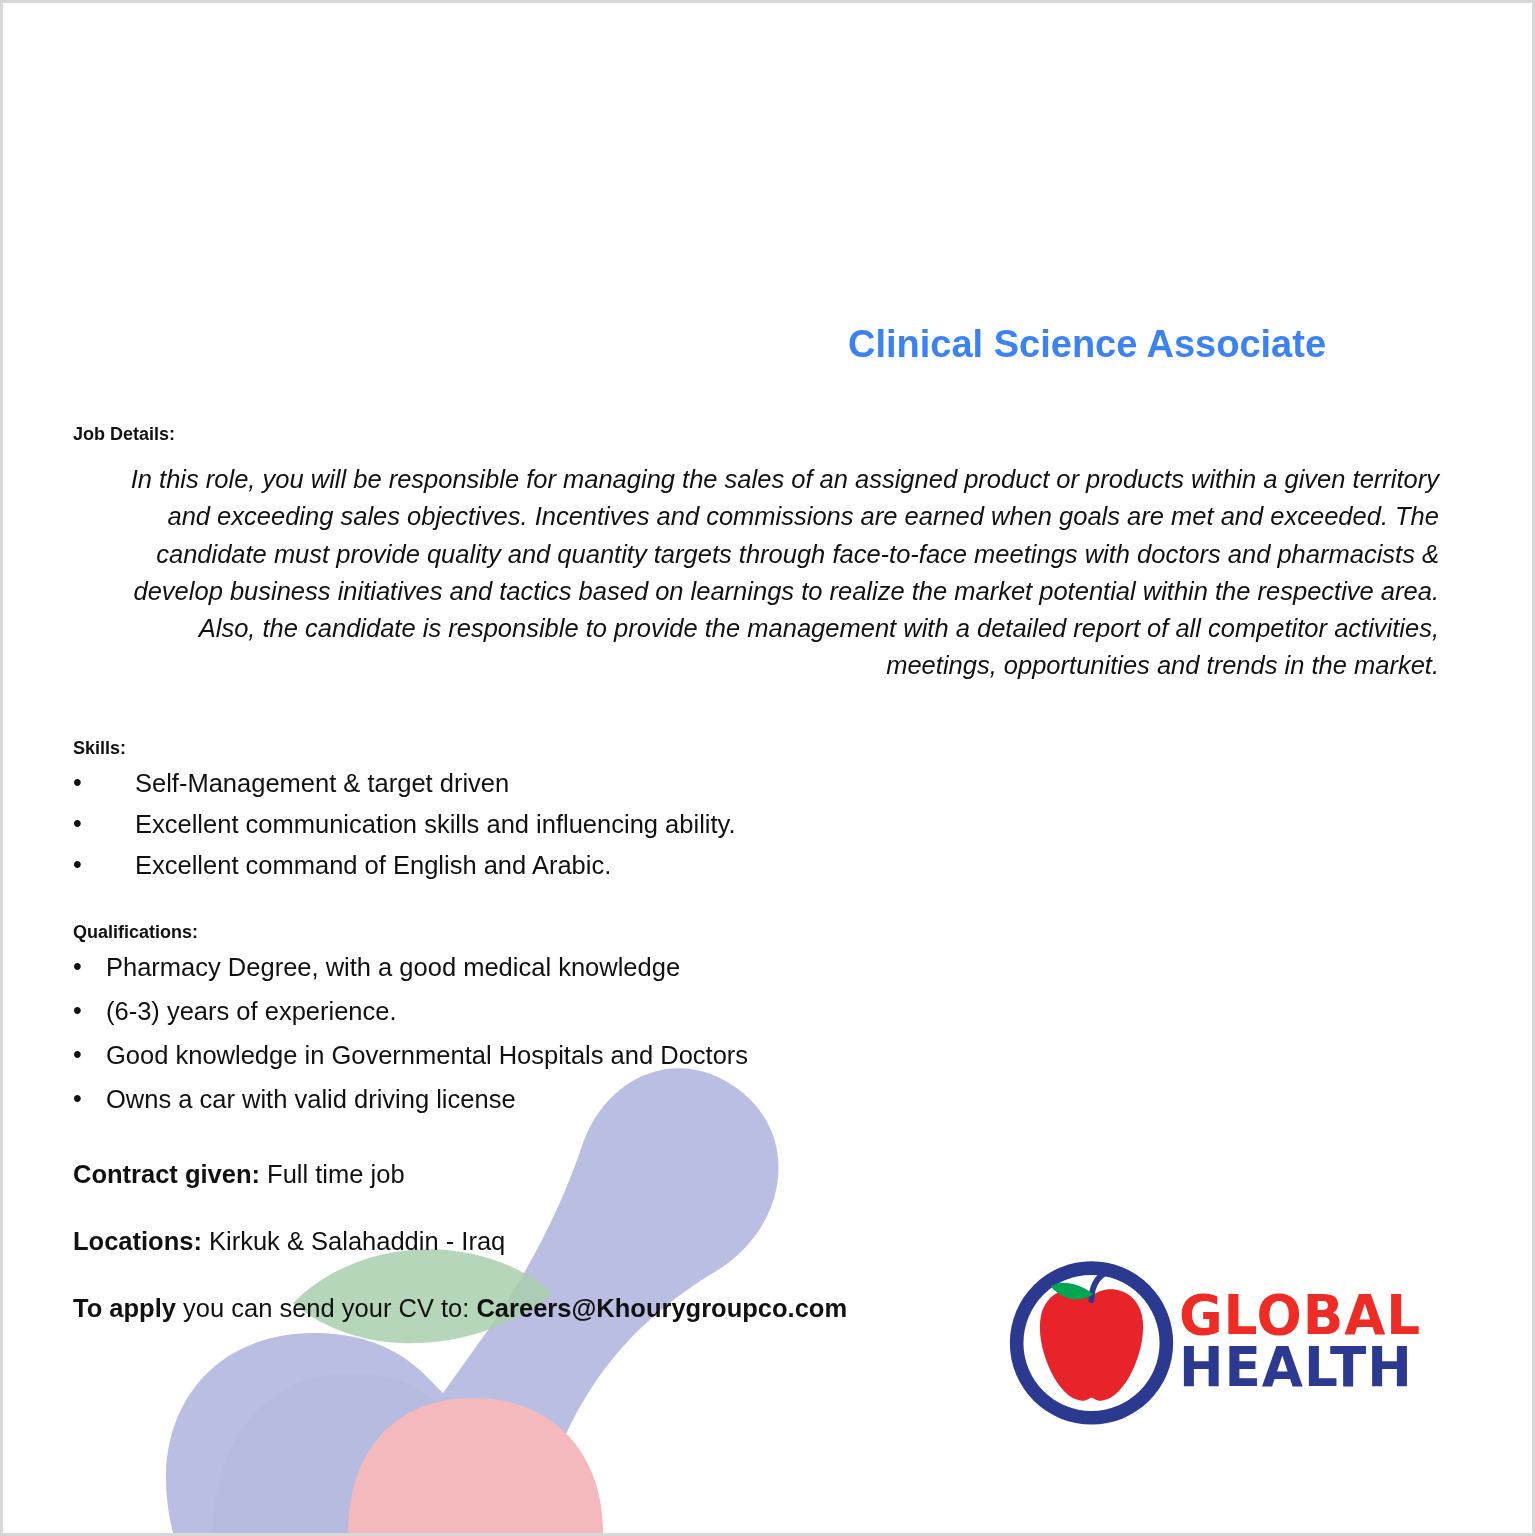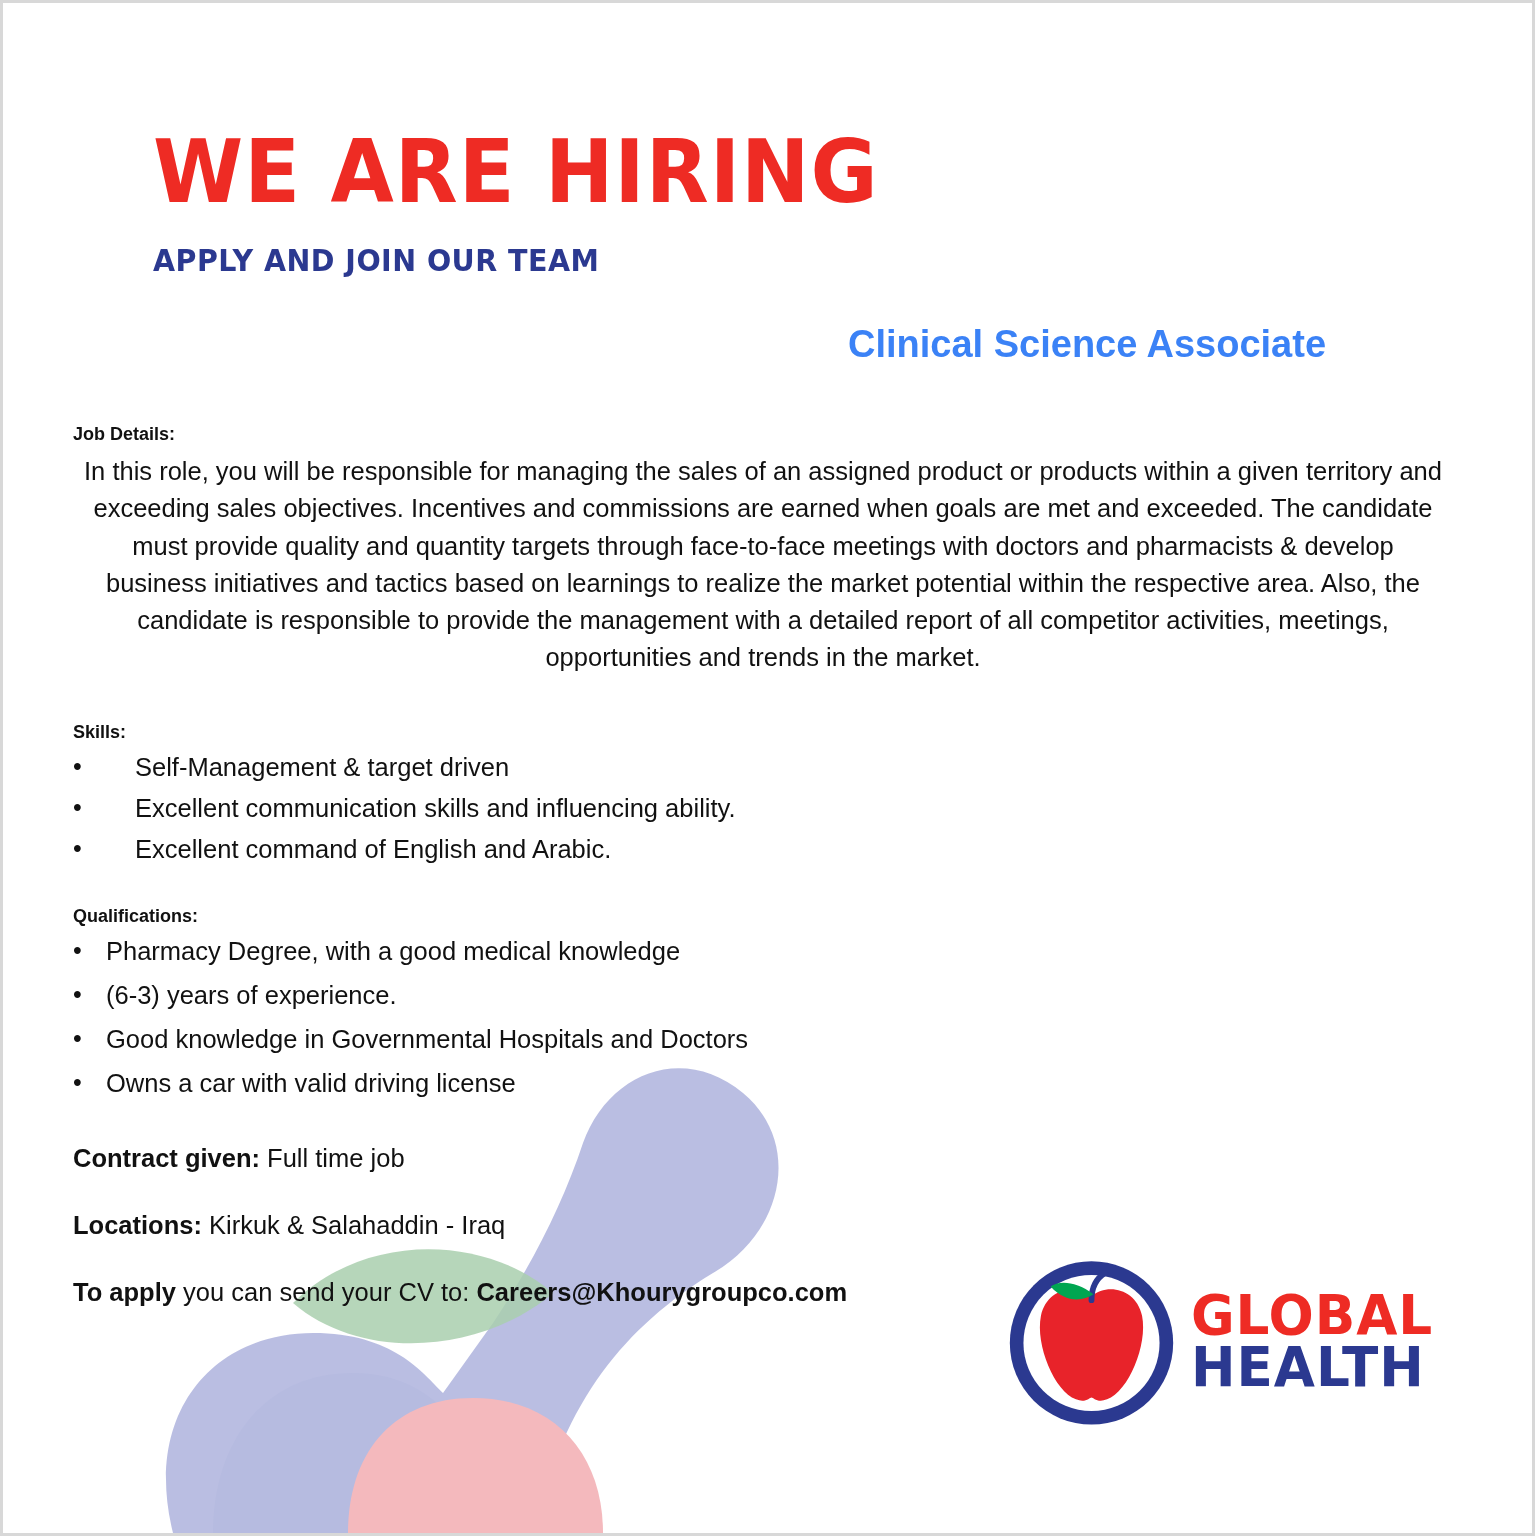--- a/index.html
+++ b/index.html
@@ -84,22 +84,23 @@
     color: #111111;
     font-size: 25.5px;
     line-height: 1.46;
   }
   .section-heading {
     font-weight: bold;
     font-size: 18px;
     margin: 0 0 2px 0;
   }
   .paragraph {
-    margin: 6px;
-    text-align: center;
+    margin: 14px;
+    text-align: right;
+    font-style: italic;
   }
   .gap-lg { height: 36px; }
   .gap-md { height: 30px; }
 
   ul.bullets {
     list-style: none;
     margin: 4px 0 0 0;
     padding: 0;
   }
   ul.bullets li {
@@ -132,21 +133,20 @@
     z-index: 3;
     display: flex;
     align-items: center;
   }
   .logo-mark {
     width: 175px;
     height: 172px;
     flex: 0 0 auto;
   }
   .logo-text {
-    margin-left: 12px;
     line-height: 0.92;
   }
   .logo-word-1 {
     font-family: "DejaVu Sans", sans-serif;
     font-weight: bold;
     font-size: 56px;
     letter-spacing: 1px;
     color: #ee2b24;
     transform: scaleX(0.95);
     transform-origin: left center;
@@ -166,24 +166,20 @@
 
 <div class="poster">
 
   <svg class="artwork" viewBox="0 0 760 500" aria-hidden="true">
     <path d="M110 500 C 80 380, 150 300, 250 300 C 330 300, 360 340, 380 360 L 430 290 C 470 230, 500 170, 520 110 C 545 40, 620 10, 680 60 C 740 110, 720 200, 650 240 C 560 295, 500 370, 470 500 Z" fill="#b6bbe0" opacity="0.95"></path>
     <path d="M150 500 C 150 410, 200 340, 290 340 C 370 340, 420 400, 430 500 Z" fill="#b6bbe0"></path>
     <path d="M230 270 C 300 200, 420 200, 490 260 C 420 320, 300 330, 230 270 Z" fill="#a9cfae" opacity="0.85"></path>
     <path d="M285 500 C 285 420, 330 365, 410 365 C 490 365, 540 420, 540 500 Z" fill="#f4b9bd"></path>
   </svg>
 
-  <div class="header">
-    <div class="hiring-title">WE ARE HIRING</div>
-    <div class="hiring-sub">APPLY AND JOIN OUR TEAM</div>
-  </div>
 
   <div class="job-title">Clinical Science Associate</div>
 
   <div class="content">
 
     <div class="section-heading">Job Details:</div>
     <p class="paragraph">In this role, you will be responsible for managing the sales of an assigned product or products within a given territory and exceeding sales objectives. Incentives and commissions are earned when goals are met and exceeded. The candidate must provide quality and quantity targets through face-to-face meetings with doctors and pharmacists &amp; develop business initiatives and tactics based on learnings to realize the market potential within the respective area. Also, the candidate is responsible to provide the management with a detailed report of all competitor activities, meetings, opportunities and trends in the market.</p>
 
     <div class="gap-lg"></div>
 

